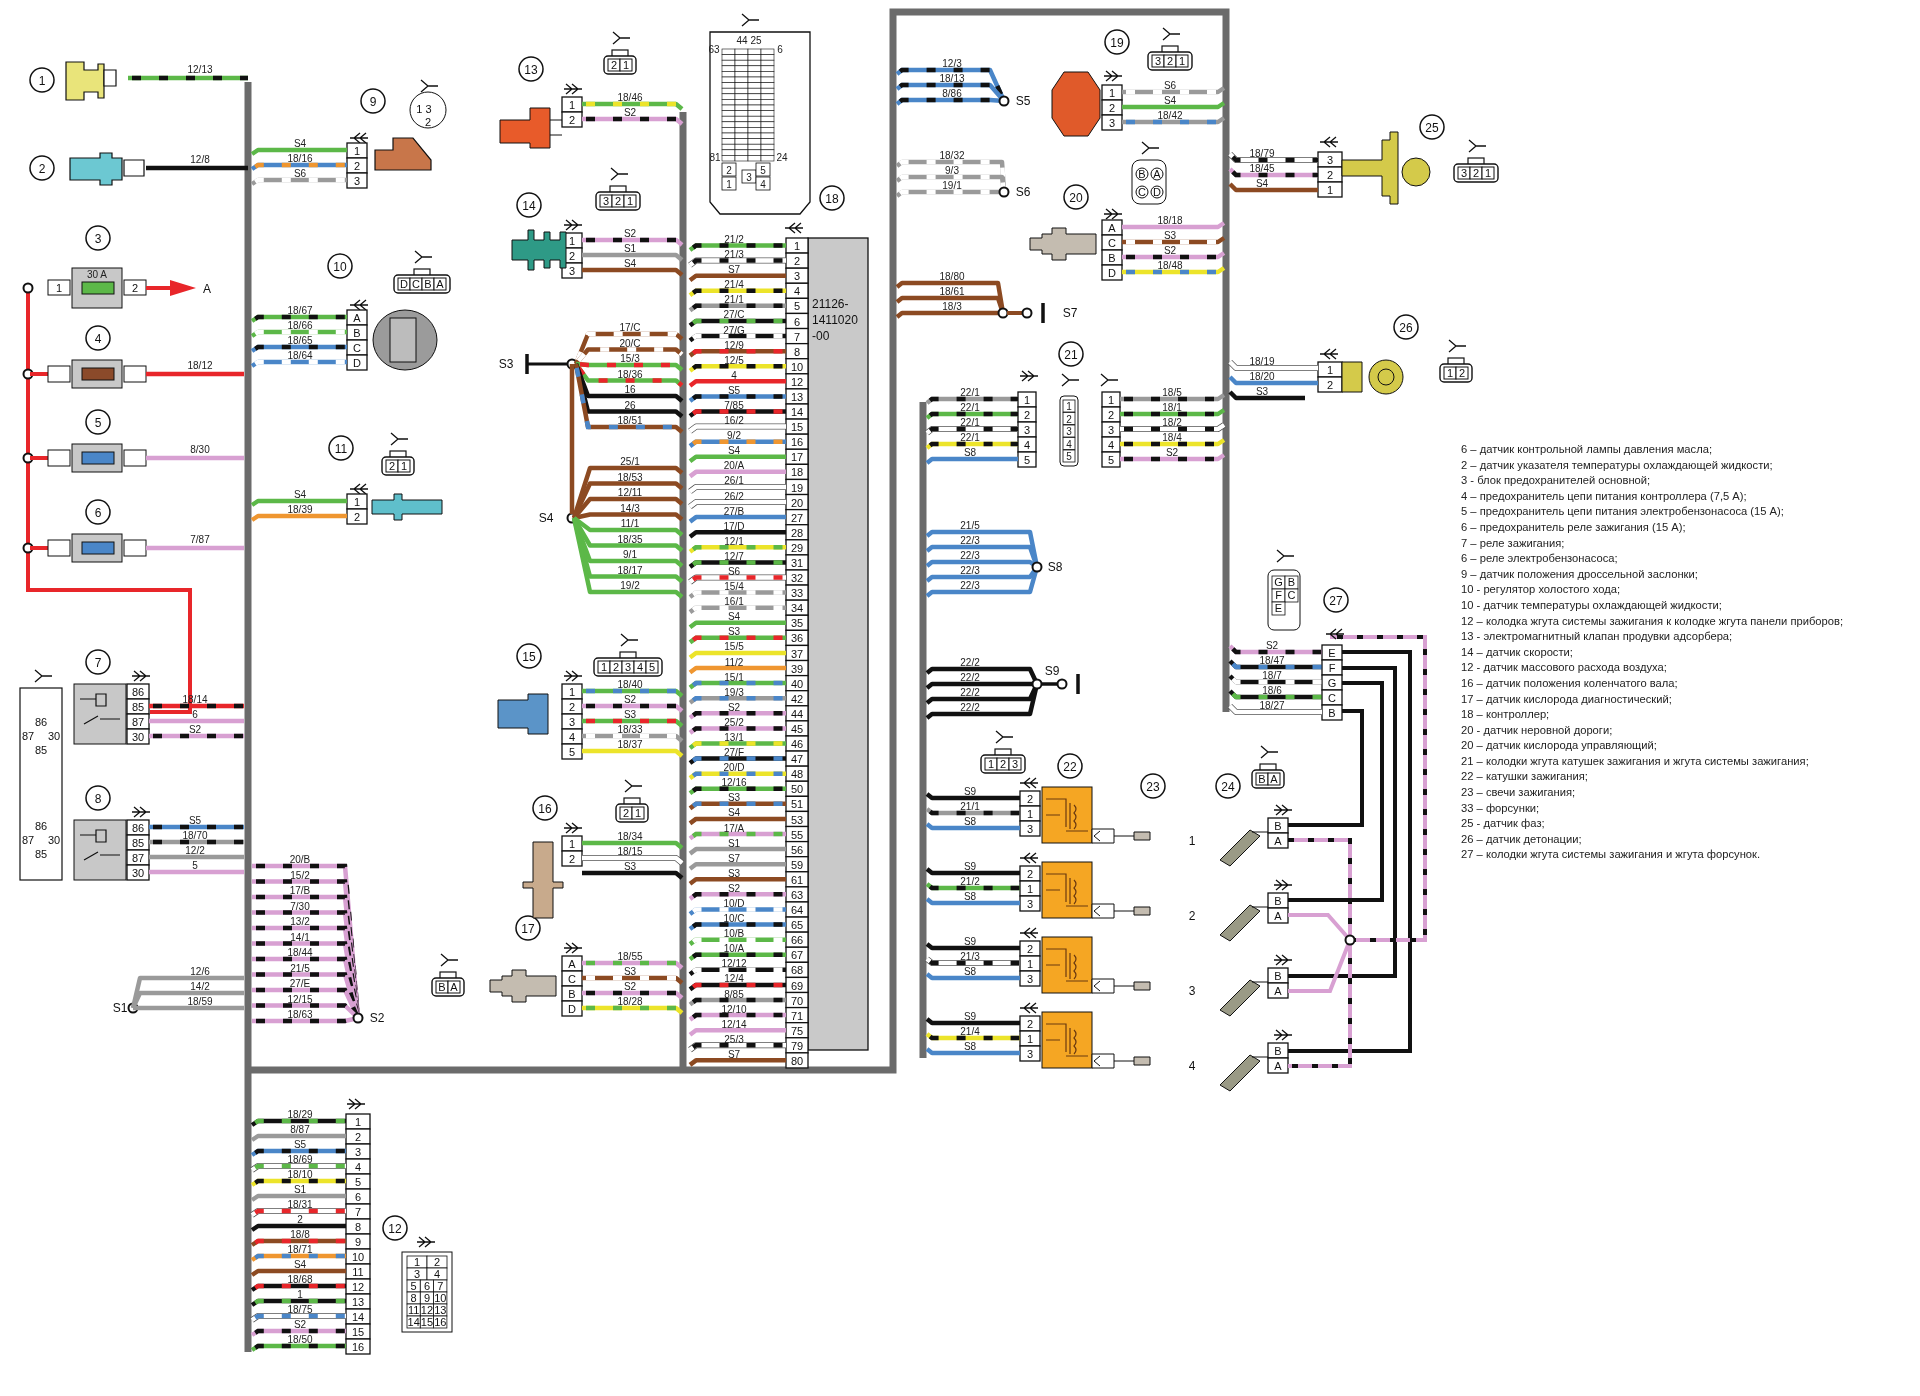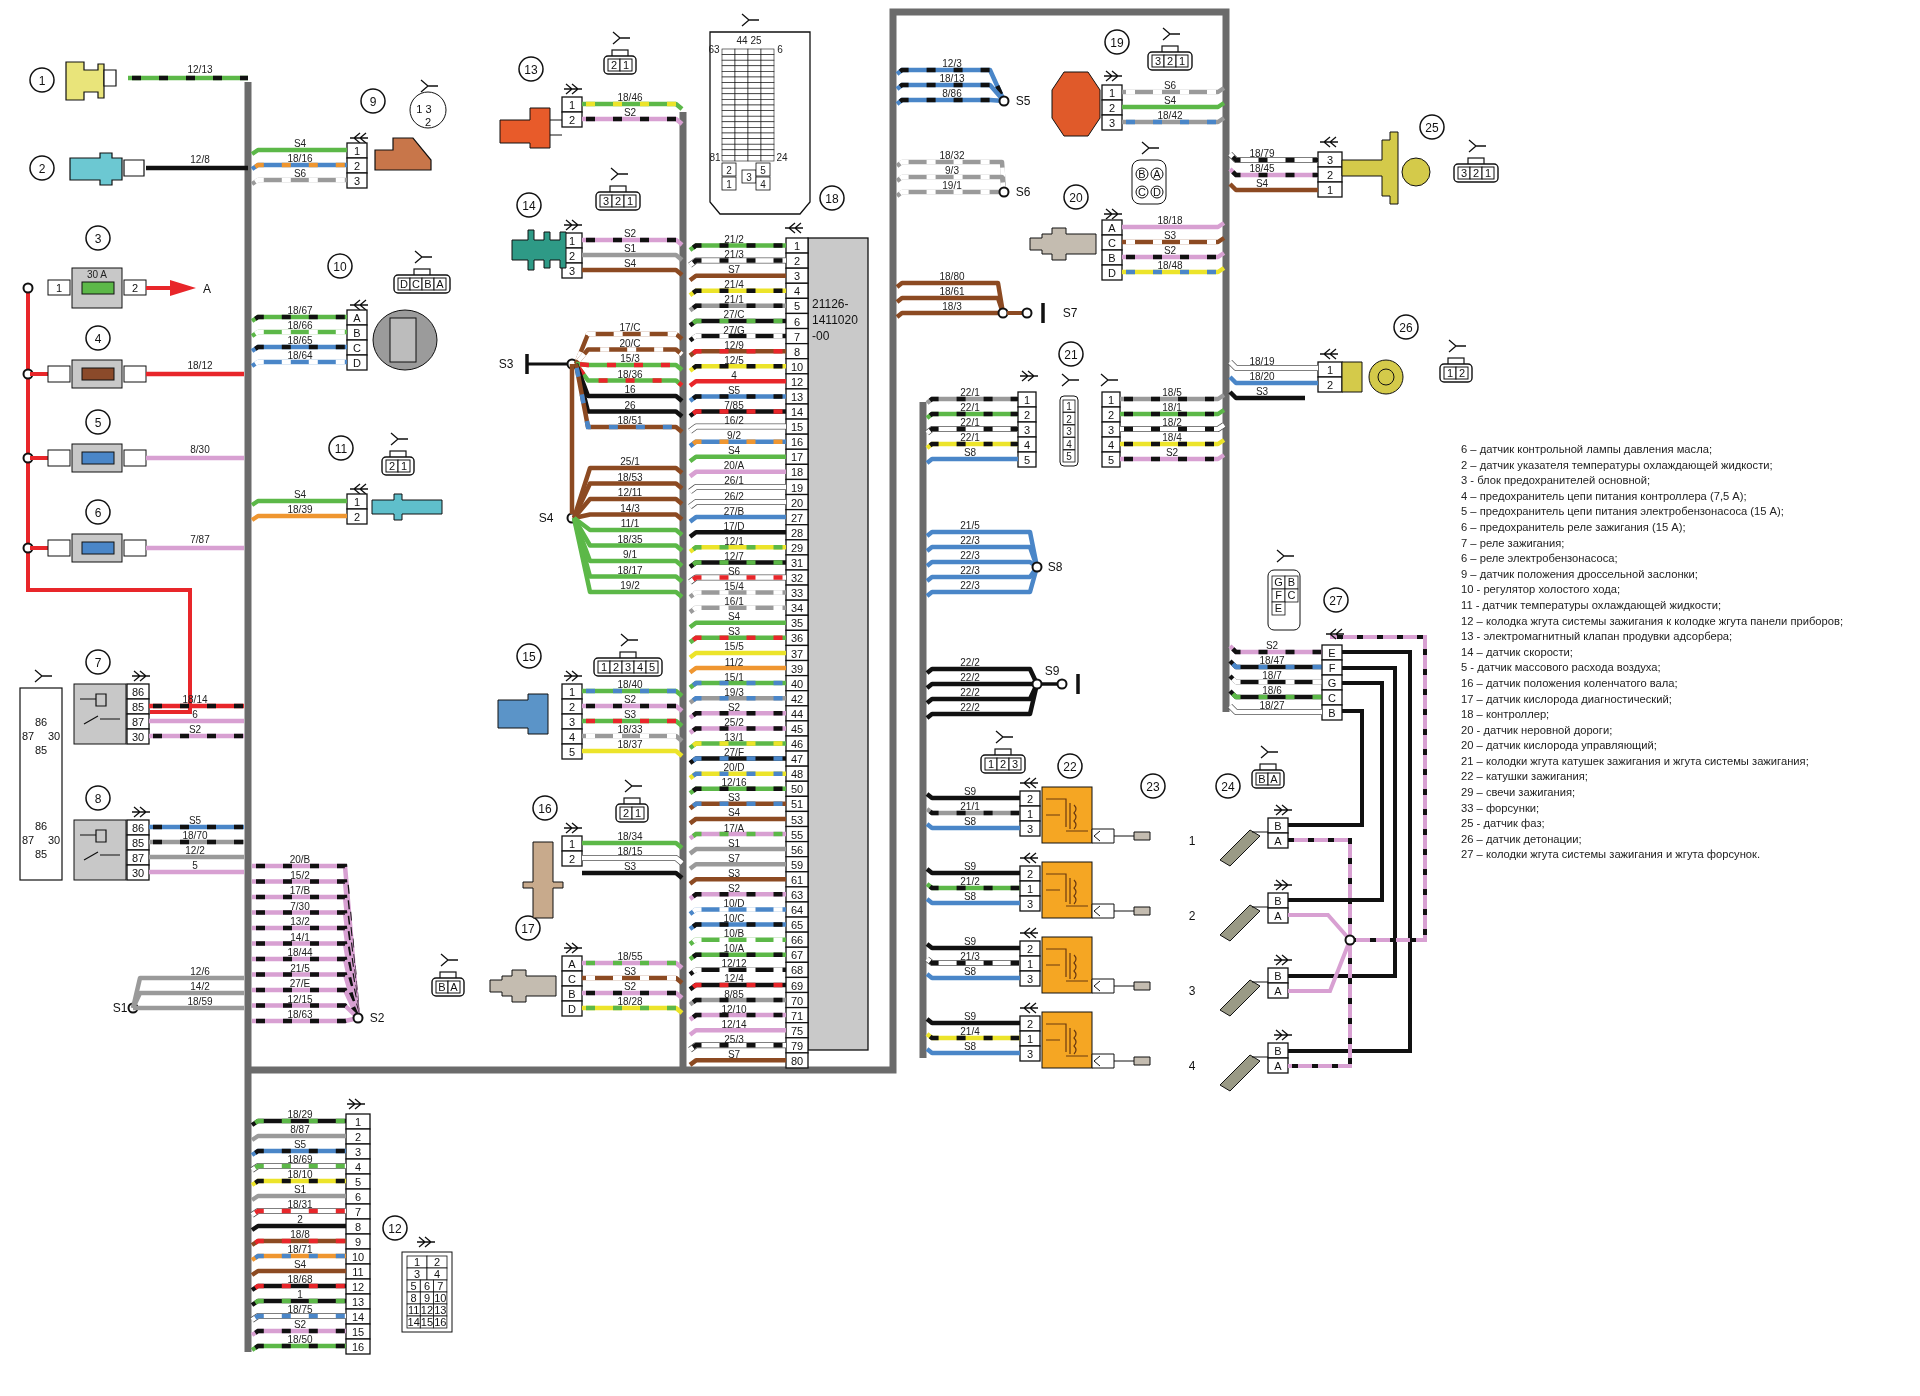--- a/index.html
+++ b/index.html
@@ -1351,30 +1351,30 @@
   <div>6 – датчик контрольной лампы давления масла;</div>
   <div>2 – датчик указателя температуры охлаждающей жидкости;</div>
   <div>3 - блок предохранителей основной;</div>
   <div>4 – предохранитель цепи питания контроллера (7,5 А);</div>
   <div>5 – предохранитель цепи питания электробензонасоса (15 А);</div>
   <div>6 – предохранитель реле зажигания (15 А);</div>
   <div>7 – реле зажигания;</div>
   <div>6 – реле электробензонасоса;</div>
   <div>9 – датчик положения дроссельной заслонки;</div>
   <div>10 - регулятор холостого хода;</div>
-  <div>11 - датчик температуры охлаждающей жидкости;</div>
+  <div>10 - датчик температуры охлаждающей жидкости;</div>
   <div>12 – колодка жгута системы зажигания к колодке жгута панели приборов;</div>
   <div>13 - электромагнитный клапан продувки адсорбера;</div>
   <div>14 – датчик скорости;</div>
-  <div>5 - датчик массового расхода воздуха;</div>
+  <div>12 - датчик массового расхода воздуха;</div>
   <div>16 – датчик положения коленчатого вала;</div>
   <div>17 – датчик кислорода диагностический;</div>
   <div>18 – контроллер;</div>
   <div>20 - датчик неровной дороги;</div>
   <div>20 – датчик кислорода управляющий;</div>
   <div>21 – колодки жгута катушек зажигания и жгута системы зажигания;</div>
   <div>22 – катушки зажигания;</div>
-  <div>29 – свечи зажигания;</div>
+  <div>23 – свечи зажигания;</div>
   <div>33 – форсунки;</div>
   <div>25 - датчик фаз;</div>
   <div>26 – датчик детонации;</div>
   <div>27 – колодки жгута системы зажигания и жгута форсунок.</div>
 </div>
 
 </body></html>

